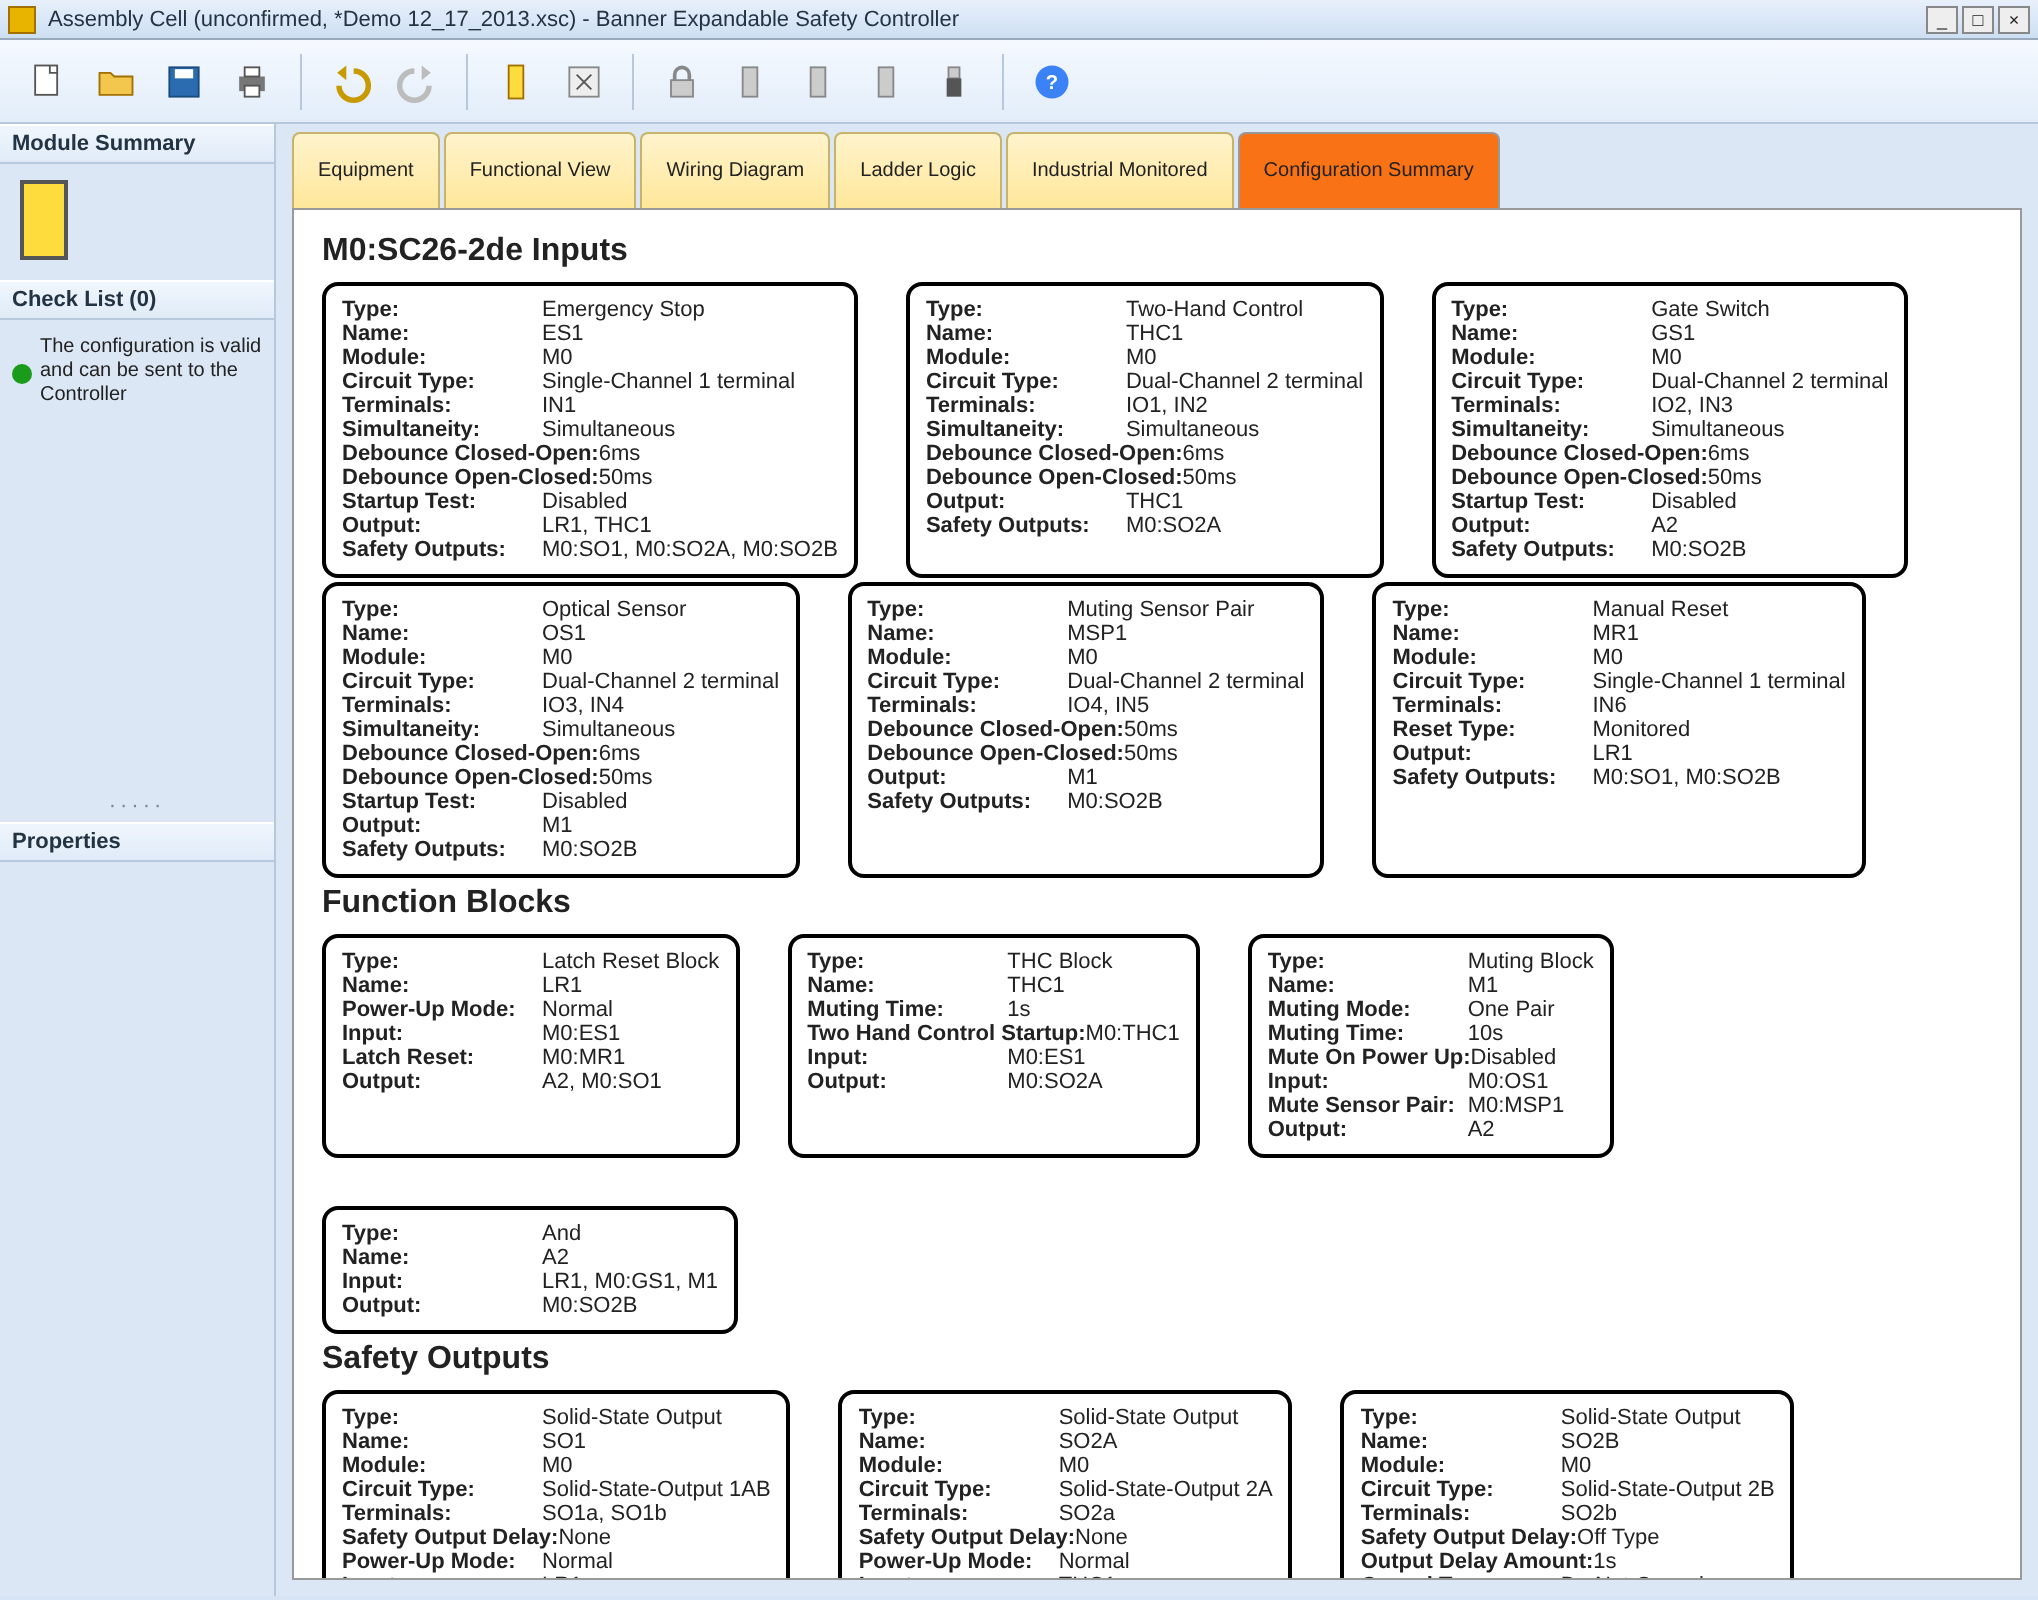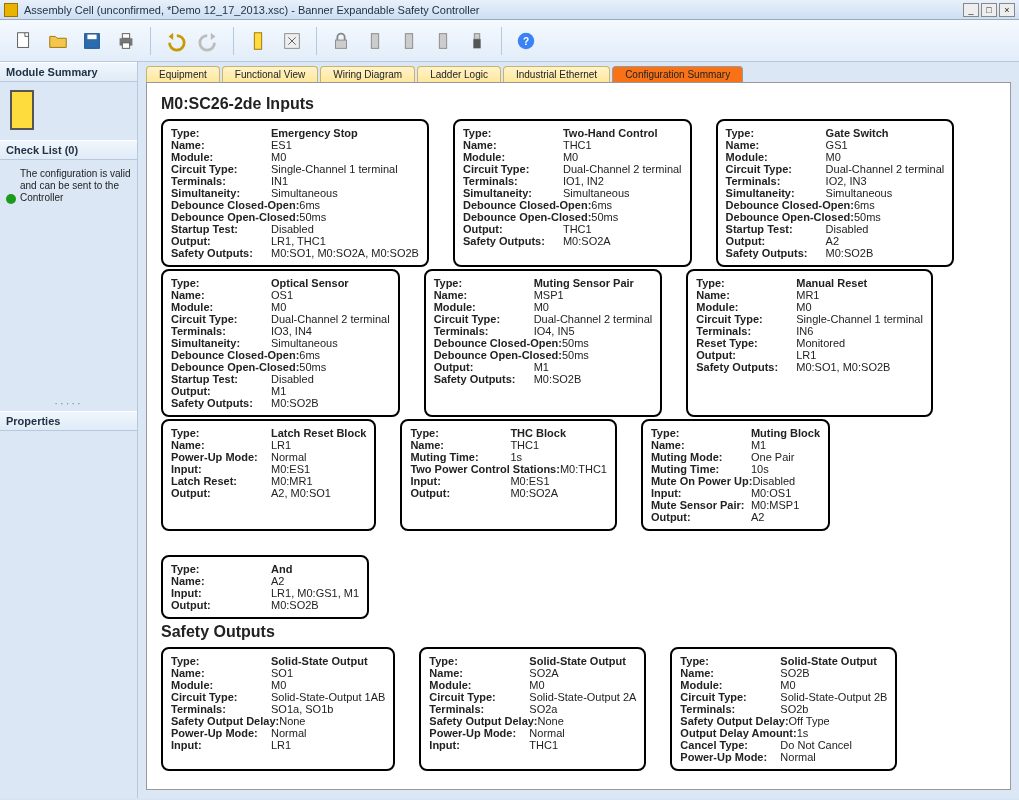--- a/index.html
+++ b/index.html
@@ -11,38 +11,38 @@
 .titlebar .tbtns div{width:16px;height:14px;border:1px solid #888;background:#eee;font-size:9px;text-align:center;line-height:12px}
 .toolbar{background:linear-gradient(#f5f9ff,#e2edf9);height:42px;border-bottom:1px solid #b6c8dd;display:flex;align-items:center;padding:0 10px;gap:6px}
 .toolbar .tb{width:28px;height:28px;display:flex;align-items:center;justify-content:center;border-radius:3px}
 .toolbar .sep{width:1px;height:28px;background:#b6c8dd;margin:0 4px}
 .tb svg{width:22px;height:22px}
 .main{display:flex;height:736px}
 .left{width:138px;background:#dbe7f5;border-right:1px solid #b6c8dd;display:flex;flex-direction:column}
 .panelhdr{background:linear-gradient(#f0f6fd,#e0ebf7);border-top:1px solid #fff;border-bottom:1px solid #b6c8dd;padding:3px 6px;font-weight:bold;color:#234}
 .panelbody{padding:6px}
 .modicon{width:24px;height:40px;background:#ffdc3d;border:2px solid #555;margin:2px 0 4px 4px}
-.chk{display:flex;align-items:flex-end;gap:4px;padding:2px 0}
+.chk{display:flex;align-items:center;gap:4px;padding:2px 0}
 .chk .dot{width:10px;height:10px;border-radius:50%;background:#1a9b1a;margin-top:2px;flex:0 0 10px}
 .chk .txt{font-size:10px;line-height:12px}
 .dots{text-align:center;color:#789;letter-spacing:2px;padding:2px 0}
 .right{flex:1;display:flex;flex-direction:column;background:#dbe7f5}
 .tabs{display:flex;padding:4px 8px 0 8px;gap:2px}
-.tab{background:linear-gradient(#fff3cc,#ffe79a);border:1px solid #c7b36b;border-bottom:none;padding:2px 12px;border-radius:4px 4px 0 0;font-size:10px;cursor:pointer}
+.tab{background:linear-gradient(#fff3cc,#ffe79a);border:1px solid #c7b36b;border-bottom:none;padding:13px 12px;border-radius:4px 4px 0 0;font-size:10px;cursor:pointer}
 .tab.active{background:#f97316;border-color:#999}
 .content{flex:1;background:#fff;margin:0 8px 8px 8px;border:1px solid #999;overflow-y:scroll;padding:8px 14px;position:relative}
 h2{font-size:16px;font-weight:bold;margin:4px 0 6px}
 .row{display:flex;flex-wrap:wrap;gap:24px;margin-bottom:2px}
 .card{border:2px solid #000;border-radius:8px;padding:6px 8px;min-width:210px}
 .cardln{display:flex}
 .cardln .k{font-weight:bold;min-width:100px}
 .cardln .v{flex:1}
 .card .hdr{display:flex}
 .card .hdr .k{font-weight:bold;min-width:100px}
-.card .hdr .v{font-weight:bold}
+.card .hdr .v{font-weight:normal}
 .fb .card{min-width:160px}
 .so .card{min-width:195px}
 </style>
 </head>
 <body>
 
 <div class="titlebar">
  <div class="ticon"></div>
  <div class="ttext">Assembly Cell (unconfirmed, *Demo 12_17_2013.xsc) - Banner Expandable Safety Controller</div>
  <div class="tbtns">
@@ -157,21 +157,21 @@
   <div class="panelhdr">Properties</div>
   <div style="flex:2"></div>
  </div>
 
  <div class="right">
   <div class="tabs">
    <div class="tab">Equipment</div>
    <div class="tab">Functional View</div>
    <div class="tab">Wiring Diagram</div>
    <div class="tab">Ladder Logic</div>
-   <div class="tab">Industrial Ethernet</div>
+   <div class="tab">Industrial Monitored</div>
    <div class="tab active">Configuration Summary</div>
   </div>
   <div class="content">
    <h2>M0:SC26-2de Inputs</h2>
    <div class="row" id="row1a">
           <div class="card">
             <div class="hdr">
               <span class="k">Type:</span>
               <span class="v">Emergency Stop</span>
             </div>
@@ -419,20 +419,21 @@
               <span class="k">Output:</span>
               <span class="v">LR1</span>
             </div>
             <div class="cardln">
               <span class="k">Safety Outputs:</span>
               <span class="v">M0:SO1, M0:SO2B</span>
             </div>
           </div>
         </div>
 
+   <h2>Function Blocks</h2>
    <div class="row fb" id="row2">
           <div class="card">
             <div class="hdr">
               <span class="k">Type:</span>
               <span class="v">Latch Reset Block</span>
             </div>
             <div class="cardln">
               <span class="k">Name:</span>
               <span class="v">LR1</span>
             </div>
@@ -460,21 +461,21 @@
             </div>
             <div class="cardln">
               <span class="k">Name:</span>
               <span class="v">THC1</span>
             </div>
             <div class="cardln">
               <span class="k">Muting Time:</span>
               <span class="v">1s</span>
             </div>
             <div class="cardln">
-              <span class="k">Two Power Control Stations:</span>
+              <span class="k">Two Hand Control Startup:</span>
               <span class="v">M0:THC1</span>
             </div>
             <div class="cardln">
               <span class="k">Input:</span>
               <span class="v">M0:ES1</span>
             </div>
             <div class="cardln">
               <span class="k">Output:</span>
               <span class="v">M0:SO2A</span>
             </div>

